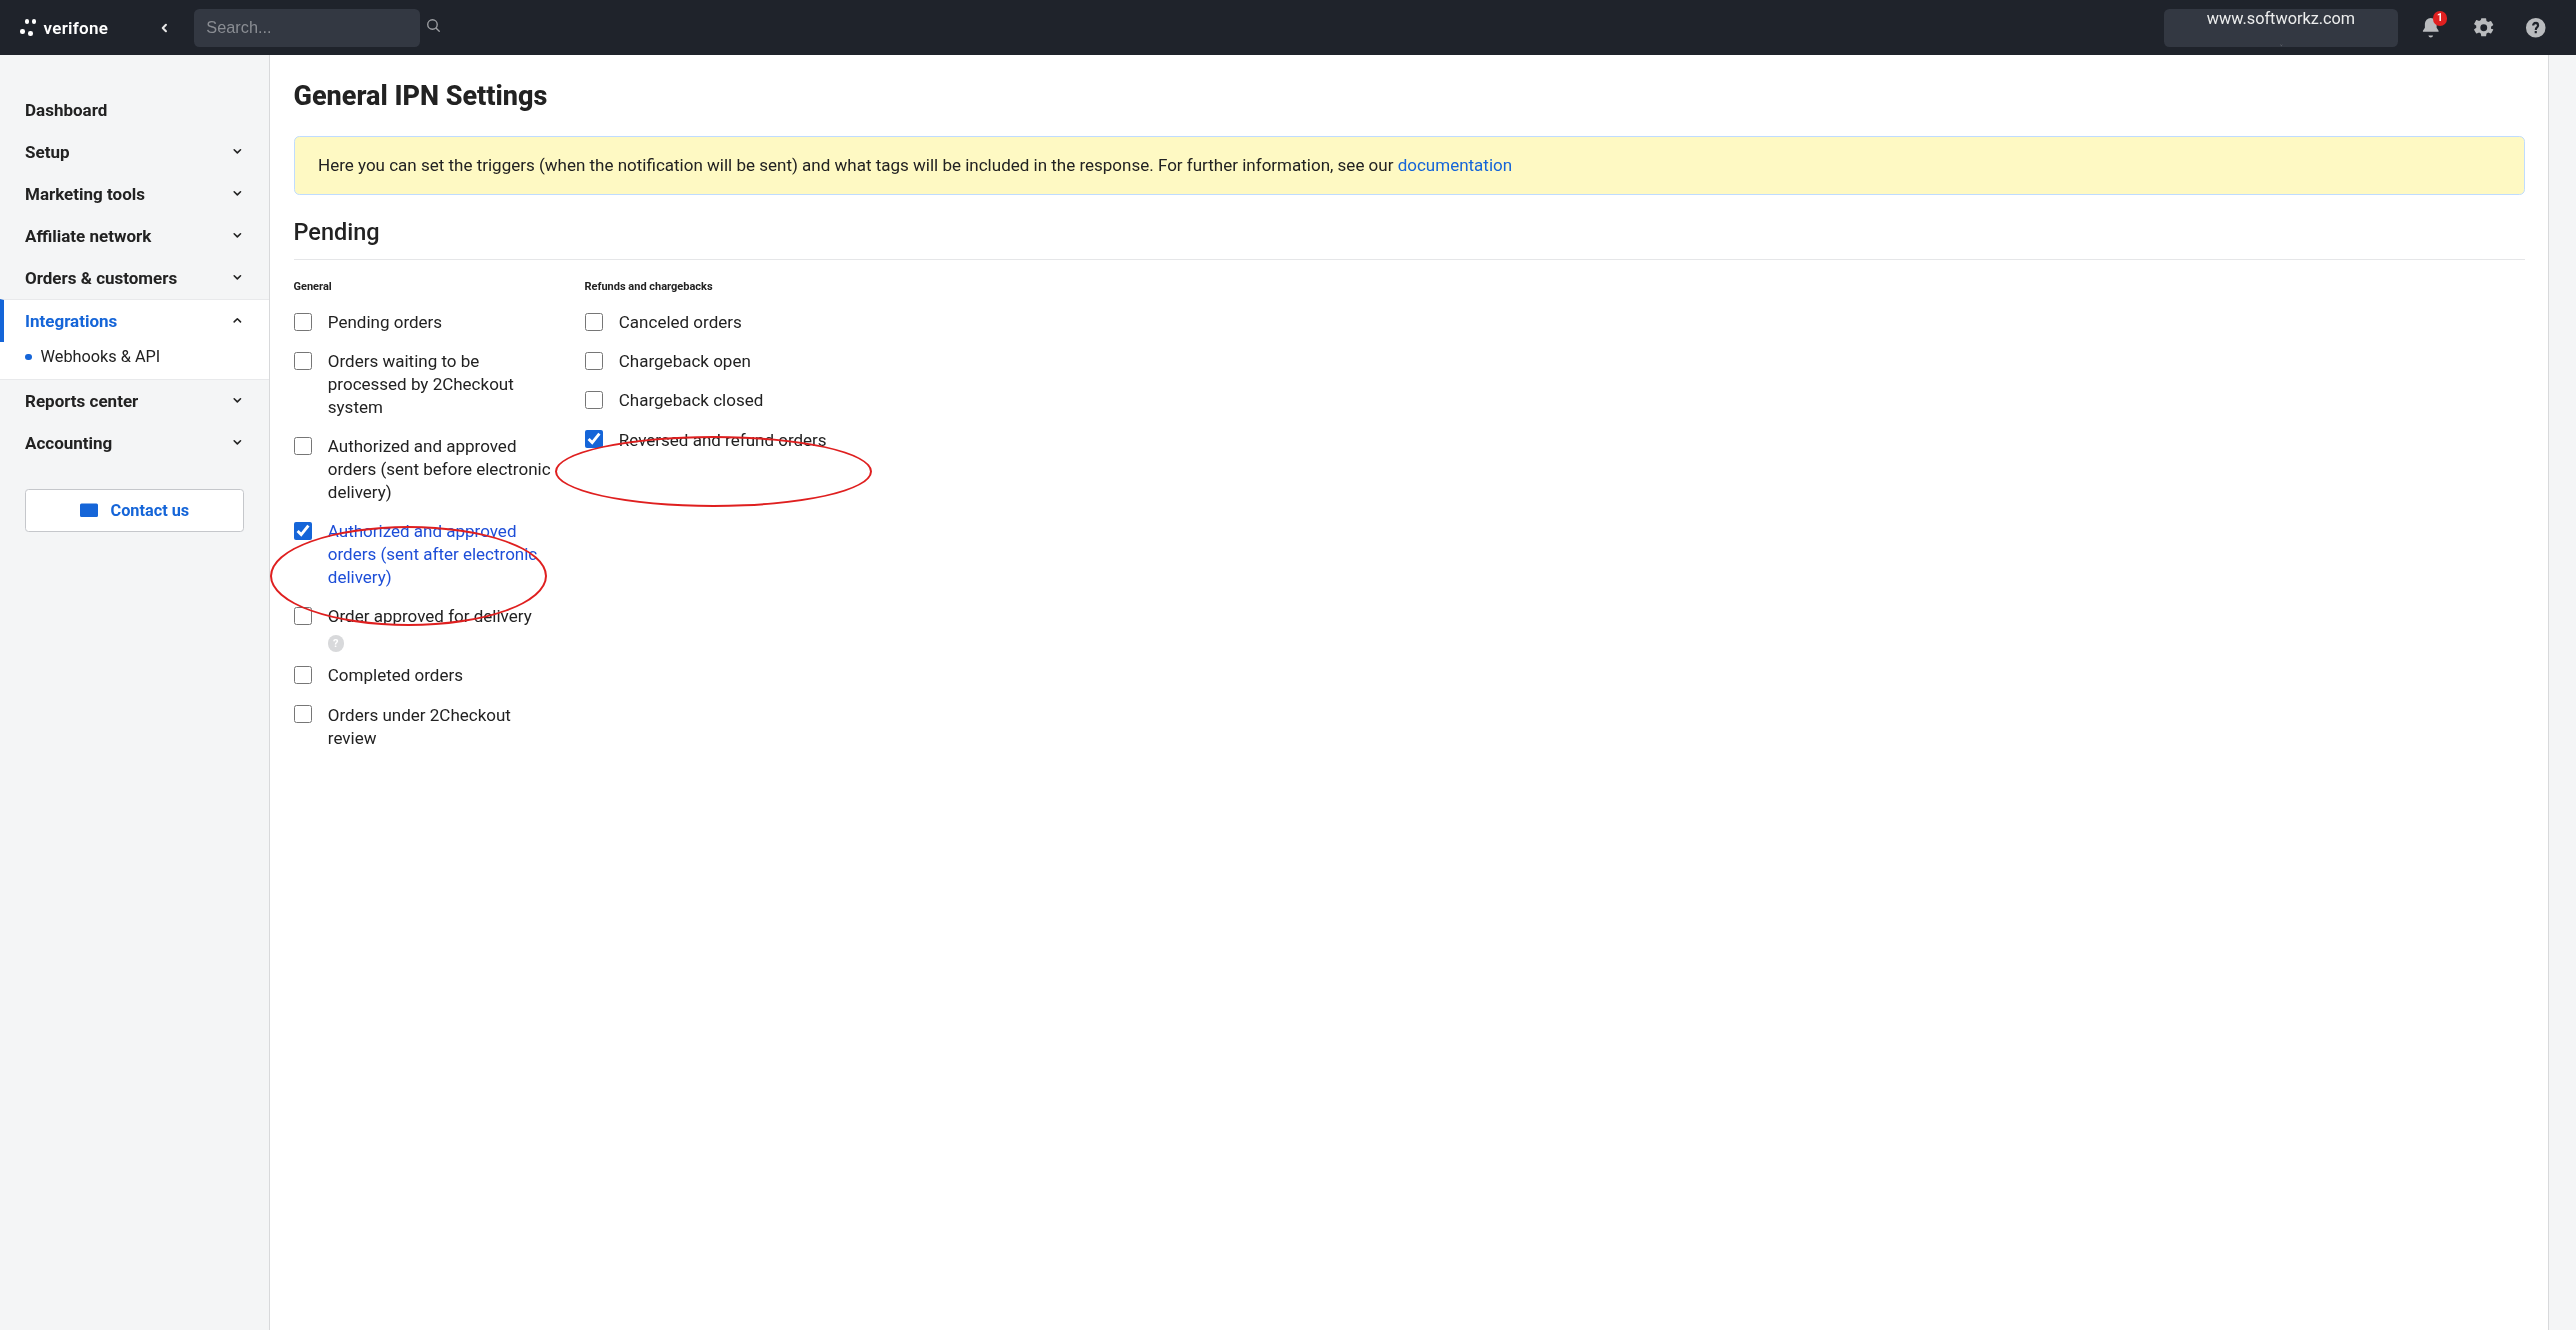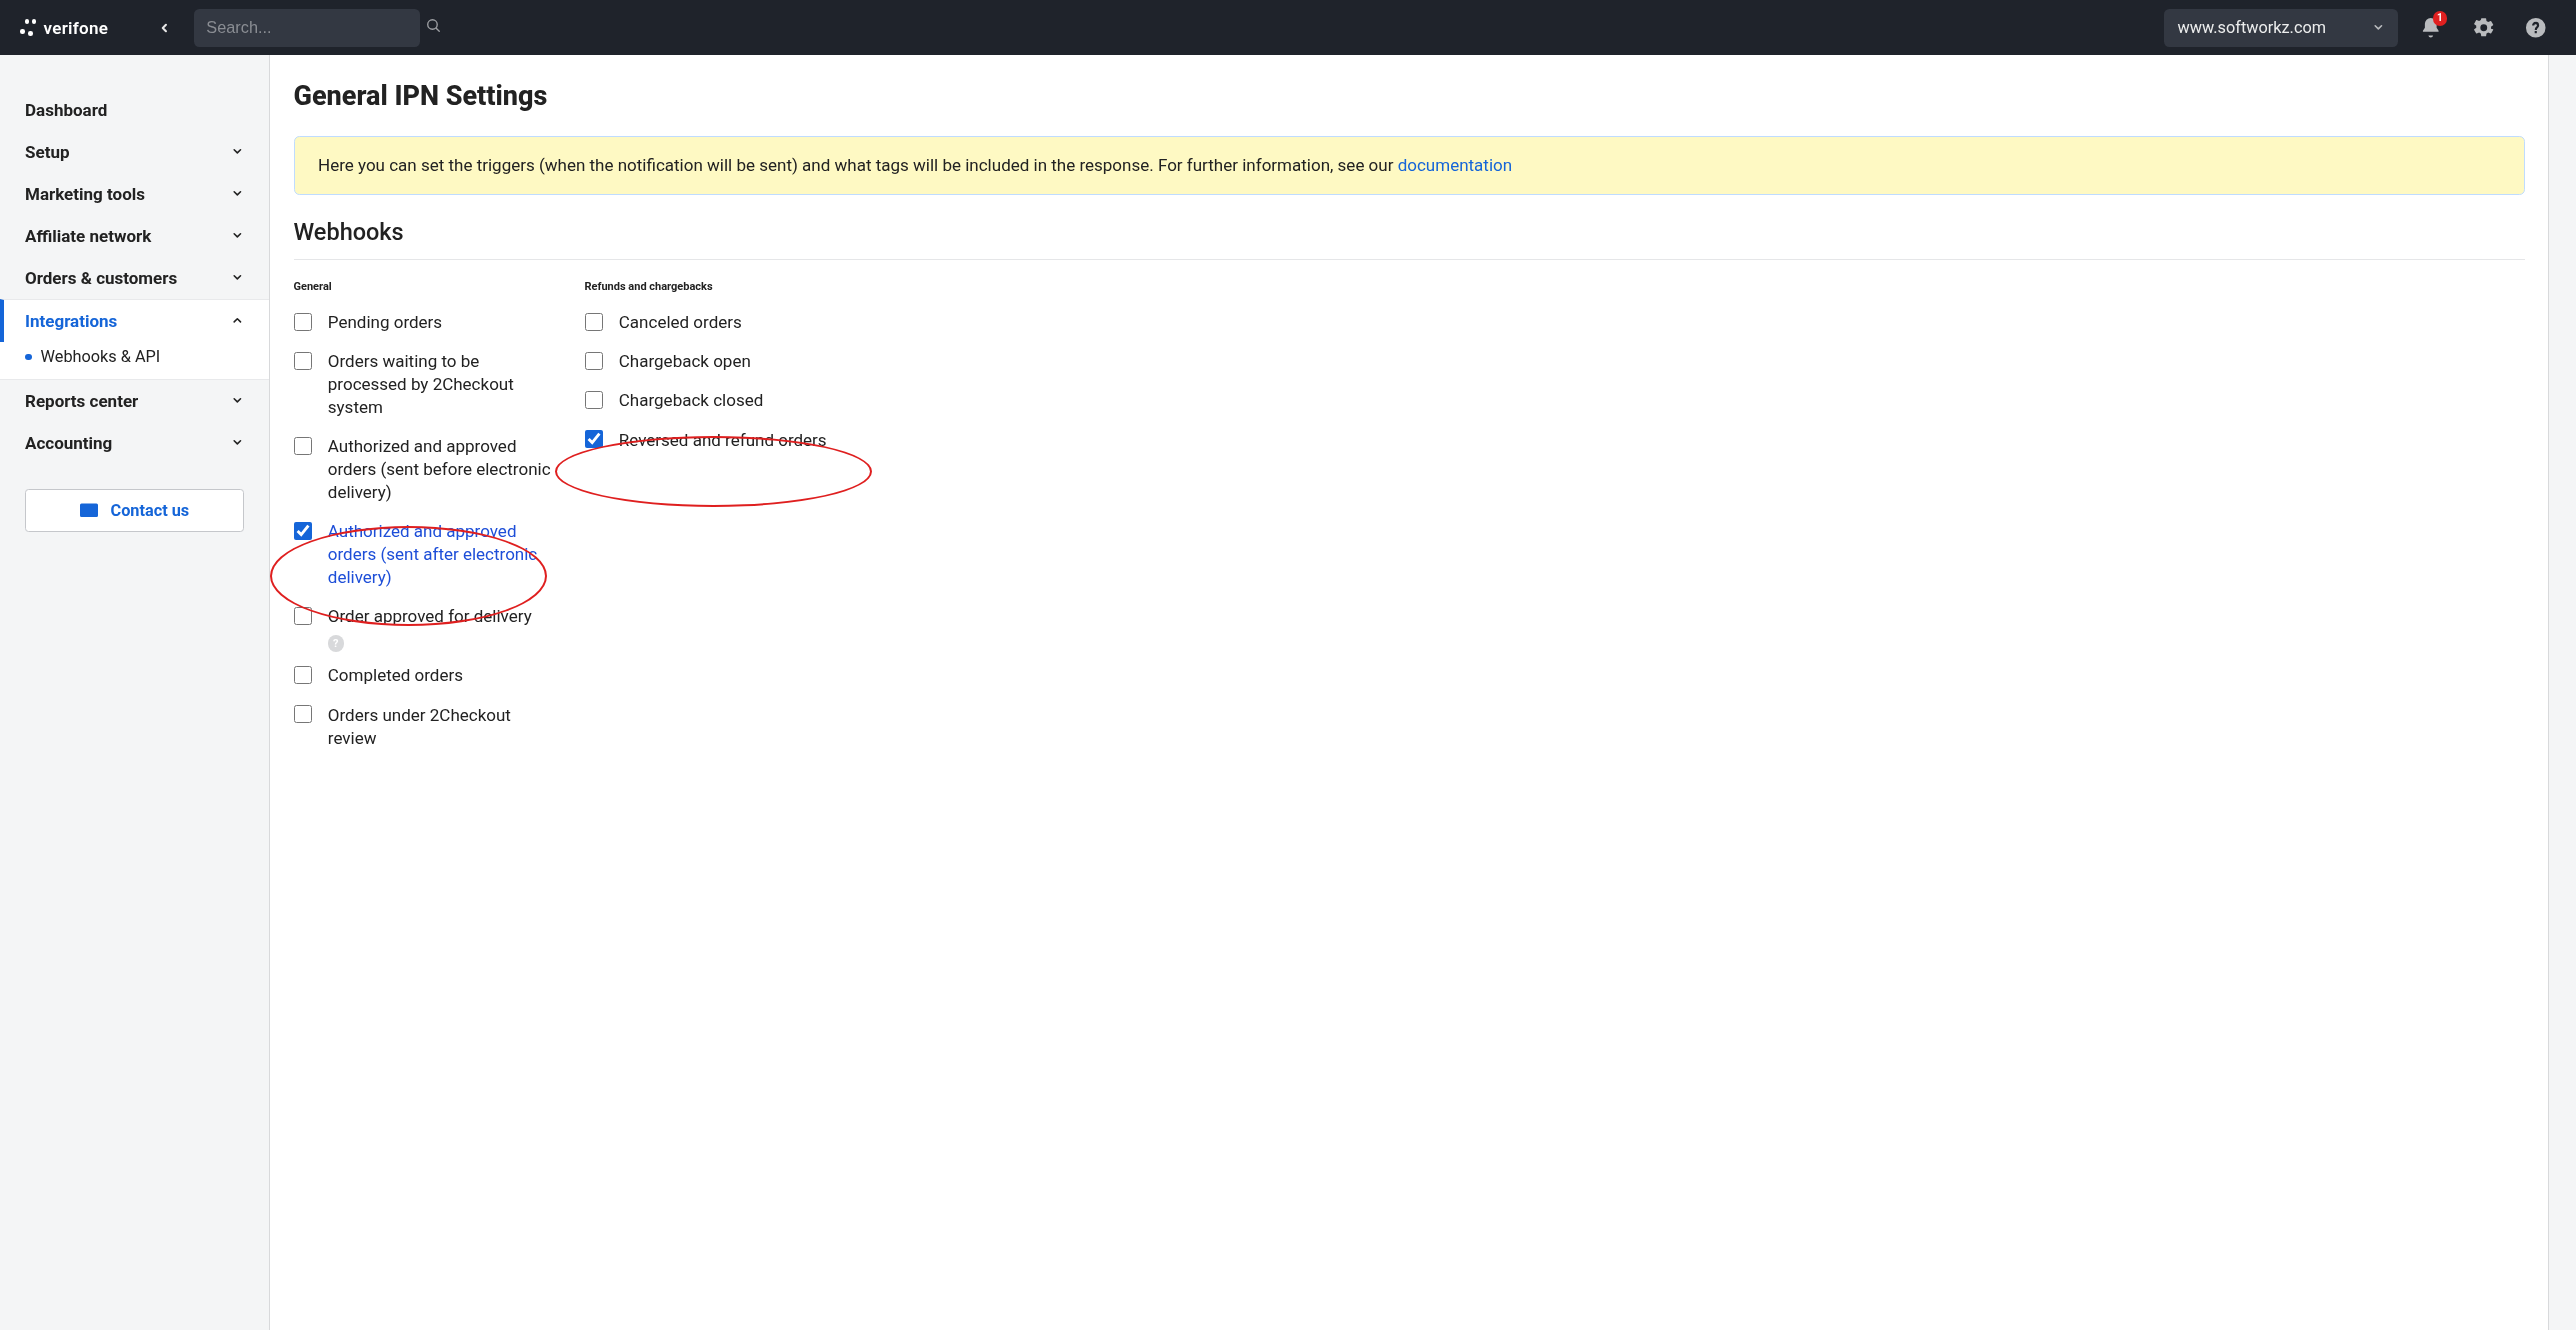--- a/index.html
+++ b/index.html
@@ -76,20 +76,21 @@
     height:38px;
     min-width:234px;
     display:flex;
     align-items:center;
     padding:0 13.6px;
     color:#eceded;
     font-size:16.3px;
     cursor:pointer;
     justify-content:space-between;
     gap:16.3px;
+    flex-direction:column;
   }
   .domain-select svg { width:12.7px; height:12.7px; stroke:#b9bbbe; }
 
   .top-icn {
     width:40px; height:40px;
     display:flex; align-items:center; justify-content:center;
     cursor:pointer;
     position:relative;
     color:#b9bbbe;
   }
@@ -358,21 +359,21 @@
   </aside>
 
   <main class="main">
     <div class="main-inner">
       <h1 class="page-title">General IPN Settings</h1>
 
       <div class="info-box">
         <span>Here you can set the triggers (when the notification will be sent) and what tags will be included in the response. For further information, see our </span><a href="#">documentation</a>
       </div>
 
-      <h2 class="section-title">Webhooks</h2>
+      <h2 class="section-title">Pending</h2>
       <hr class="section-rule">
 
       <div class="trigger-cols">
 
         <div class="col">
           <h3>General</h3>
 
           <div class="chk-row">
             <input type="checkbox" style="">
             <label>Pending orders</label>

